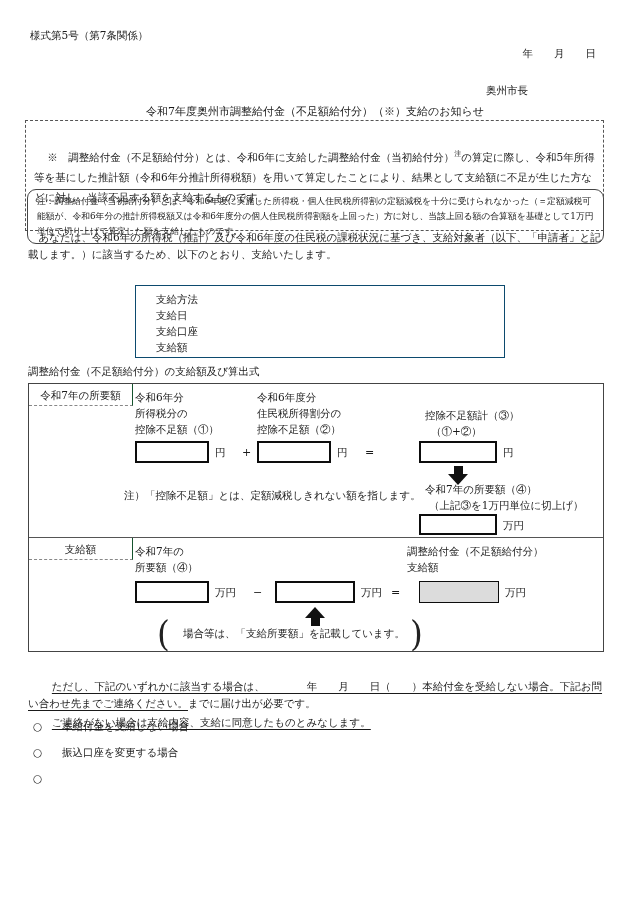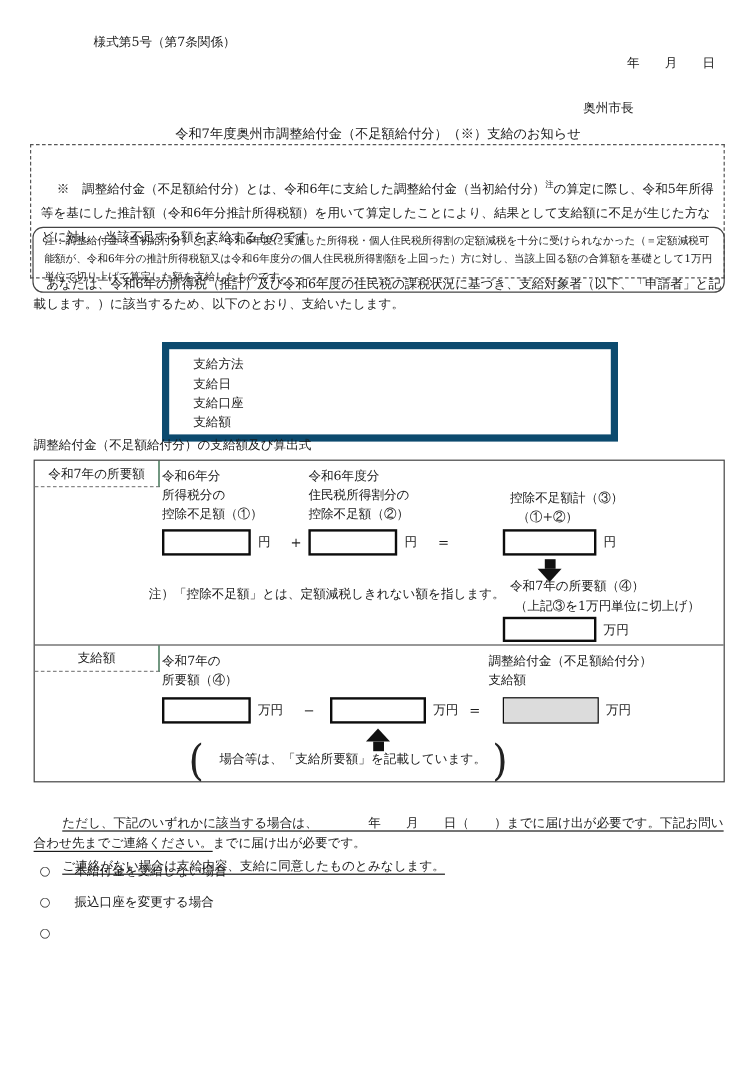--- a/index.html
+++ b/index.html
@@ -8,21 +8,21 @@
     font-family:"DejaVu Serif","Liberation Serif",serif;
     color:#1a1a1a;font-size:10.5px;line-height:17px;overflow:hidden;
   }
   .abs{position:absolute;}
   .prewrap{white-space:pre-wrap;}
   .center{text-align:center;}
   .u{text-decoration:underline;text-underline-offset:3px;text-decoration-thickness:1px;}
   .sup{font-size:7px;vertical-align:super;}
   .dotted-box{border:1px dashed #555;padding:3px 8px;line-height:20px;}
   .round-box{border:1px solid #444;border-radius:9px;padding:4px 9px;font-size:8.8px;line-height:15px;}
-  .plain-box{border:6px solid #0c4a6e;}
+  .plain-box{border:1px solid #0c4a6e;}
   .calc-table{border:1px solid #444;}
   .label-cell{border-right:1px solid #14532d;border-bottom:1px dashed #888;text-align:center;padding-top:3px;box-sizing:border-box;}
   .fbox{border:2px solid #0d0d0d;background:#fff;box-sizing:border-box;}
   .fbox.gray{background:#dcdcdc;border-width:1.5px;}
   .divider{border-top:1px solid #555;height:0;}
   .lines div{line-height:16px;}
   .op{font-size:11px;}
   .arrow-down .stem{width:9px;height:8px;background:#111;margin:0 auto;}
   .arrow-down .head{width:0;height:0;border-left:10px solid transparent;border-right:10px solid transparent;border-top:11px solid #111;}
   .arrow-up .head{width:0;height:0;border-left:10px solid transparent;border-right:10px solid transparent;border-bottom:11px solid #111;}
@@ -32,21 +32,21 @@
   .bracket-note .bn-lines div{line-height:15px;}
   .bn-line2{margin-left:8px;}
   .bullet-row{display:flex;align-items:flex-start;}
   .bullet-row .circle{width:29px;}
 </style>
 </head>
 <body>
 
 <div class="page">
 
-  <div class="abs" style="left:30px;top:27px;margin-left:48px;">様式第5号（第7条関係）</div>
+  <div class="abs" style="left:30px;top:27px;">様式第5号（第7条関係）</div>
   <div class="abs" style="right:34px;top:45px;">年　　月　　日</div>
   <div class="abs" style="left:486px;top:82px;">奥州市長</div>
   <div class="abs center" style="left:0;top:103px;width:630px;font-size:11px;">令和7年度奥州市調整給付金（不足額給付分）（※）支給のお知らせ</div>
 
   <div class="abs dotted-box prewrap" style="left:25px;top:120px;width:561px;">
     <span>※　調整給付金（不足額給付分）とは、令和6年に支給した調整給付金（当初給付分）</span><span class="sup">注</span><span>の算定に際し、令和5年所得等を基にした推計額（令和6年分推計所得税額）を用いて算定したことにより、結果として支給額に不足が生じた方などに対し、当該不足する額を支給するものです。</span>
   </div>
 
   <div class="abs round-box prewrap" style="left:27px;top:189px;width:557px;">注：調整給付金（当初給付分）とは、令和6年度に実施した所得税・個人住民税所得割の定額減税を十分に受けられなかった（＝定額減税可能額が、令和6年分の推計所得税額又は令和6年度分の個人住民税所得割額を上回った）方に対し、当該上回る額の合算額を基礎として1万円単位で切り上げて算定した額を支給したものです。</div>
 
@@ -137,21 +137,21 @@
     <div class="abs bracket-note" style="left:128px;top:233px;">
       <span class="paren">(</span>
       <span class="bn-lines">
         <div class="bn-line2">場合等は、「支給所要額」を記載しています。</div>
       </span>
       <span class="paren">)</span>
     </div>
   </div>
 
   <div class="abs prewrap" style="left:28px;top:660px;width:578px;line-height:17.5px;">
-    <span>　</span><span class="u">ただし、下記のいずれかに該当する場合は、　　　　年　　月　　日（　　）までに届け出が必要です。下記お問い合わせ先までご連絡ください。</span><span>までに届け出が必要です。</span>
+    <span>　</span><span class="u">ただし、下記のいずれかに該当する場合は、　　　　年　　月　　日（　　）本給付金を受給しない場合。下記お問い合わせ先までご連絡ください。</span><span>までに届け出が必要です。</span>
   </div>
   <div class="abs prewrap" style="left:28px;top:697px;width:578px;">
     <span>　</span><span class="u">ご連絡がない場合は支給内容、支給に同意したものとみなします。</span>
   </div>
 
   <div class="abs bullet-row" style="left:33px;top:718px;">
     <span class="circle">○</span>
     <span>本給付金を受給しない場合</span>
   </div>
   <div class="abs bullet-row" style="left:33px;top:744px;">

